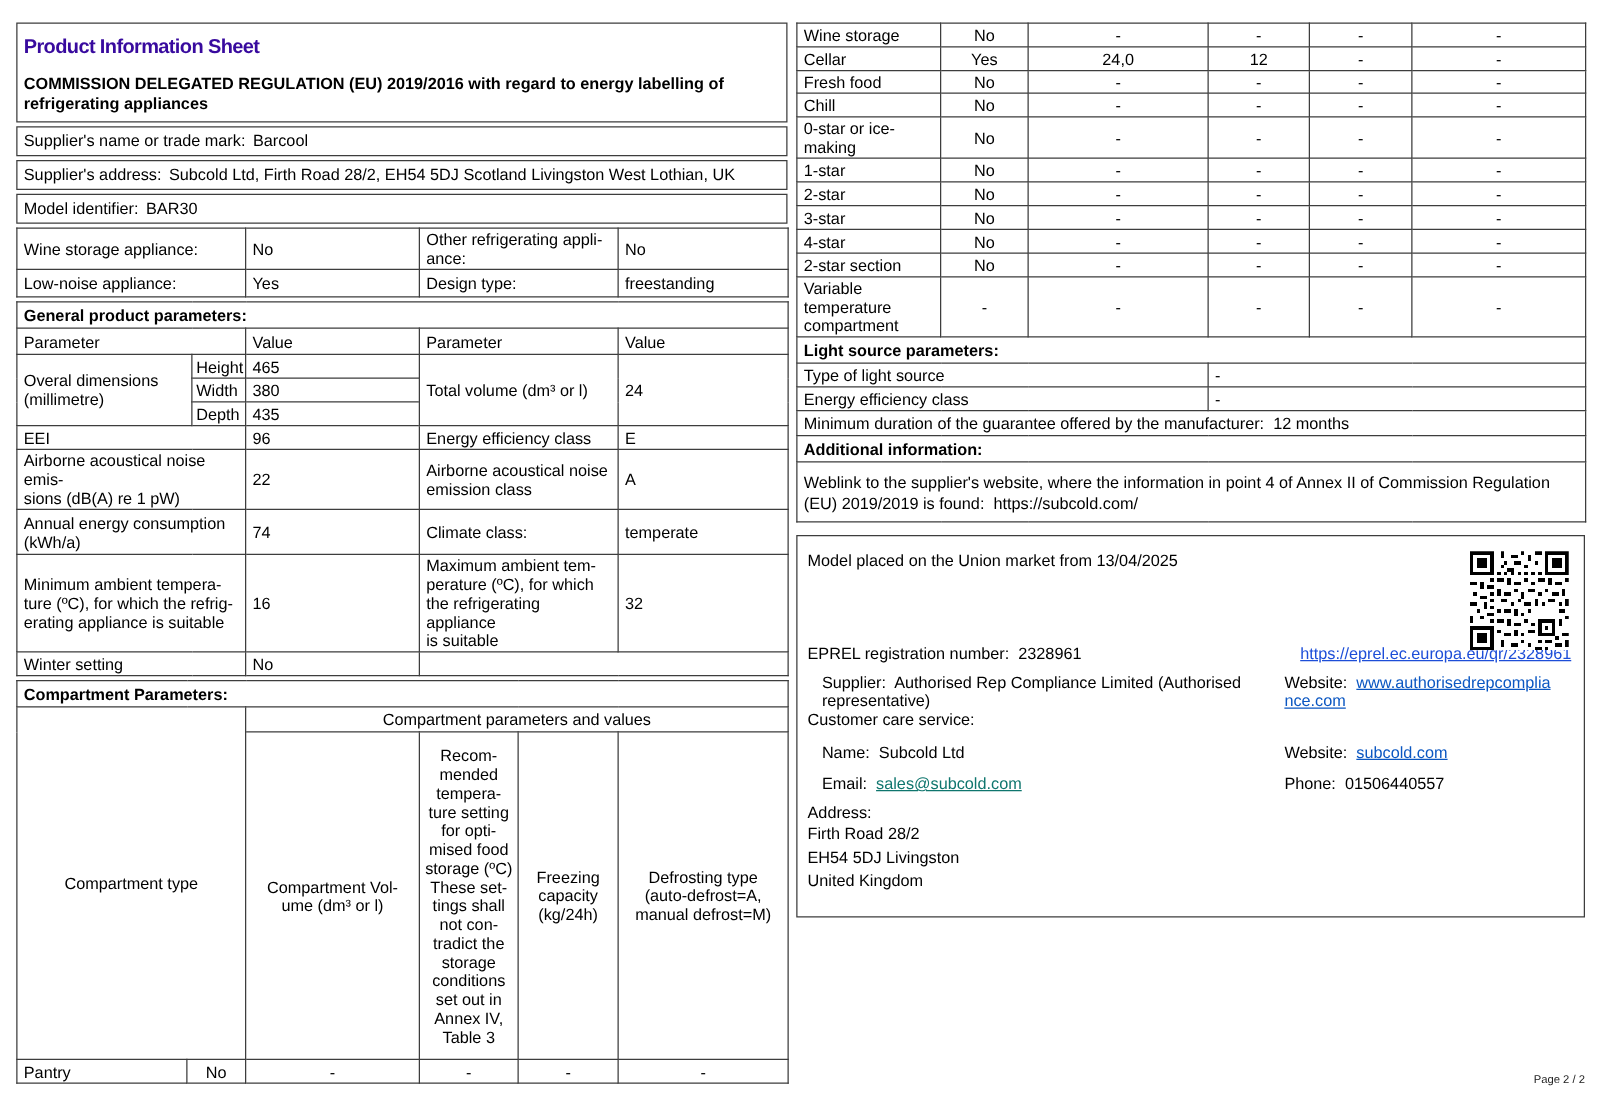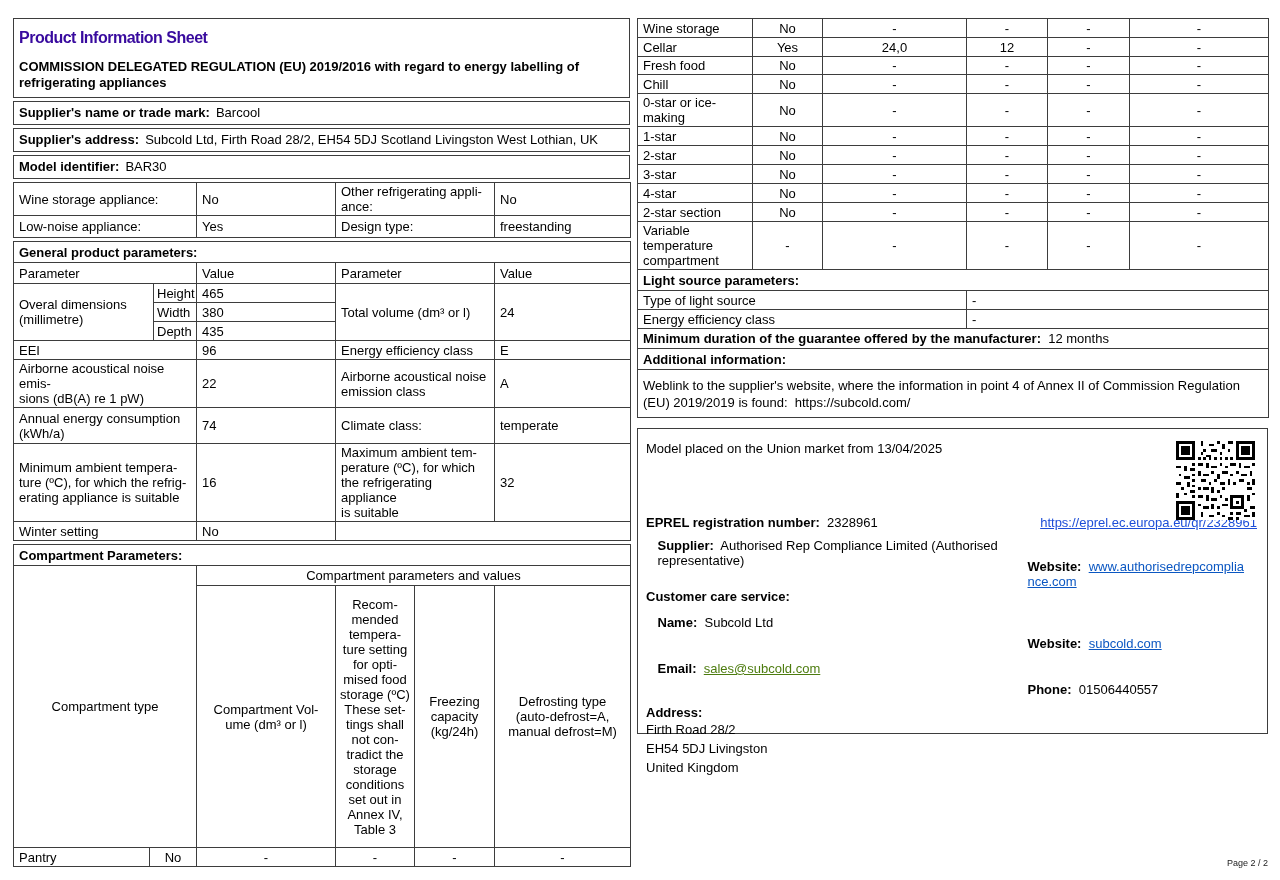--- a/index.html
+++ b/index.html
@@ -13,42 +13,42 @@
   #page1 { left:13px; width:617px; }
   #page2 { left:637px; width:631px; }
 
   .block { border:1px solid #3d3d3d; margin-bottom:3px; background:#fff; }
 
   table { border-collapse:collapse; table-layout:fixed; width:100%; margin-bottom:3px; }
   td { border:1px solid #3d3d3d; padding:1px 5px; vertical-align:middle; line-height:15px; }
   td.heading { font-weight:bold; height:21px; }
   td.c { text-align:center; }
   .pre { white-space:pre-line; }
-  .b { font-weight:bold; }
+  .b { font-weight:normal; }
 
   
   .title-block { padding:2px 8px 6px 5px; }
   h1.doc-title { margin:2px 0 6px 0; font-size:16px; line-height:30px; letter-spacing:-0.5px; }
   .reg-text { margin:0; max-width:578px; line-height:16px;font-weight:bold; }
 
   
   .label-row { padding:3px 5px; min-height:23px; line-height:16px; }
   .label-row .b { margin-right:6px; }
 
   a, .link { text-decoration:underline; cursor:pointer; }
 
   .pagenum { text-align:right; font-size:9px; color:#222; margin-top:2px; }
 
   
   .info-box { position:relative; padding:12px 10px 10px 8px; height:306px; }
   .info-box p { margin:0; line-height:16px; }
   .qr { position:absolute; top:12px; right:12px; width:79px; height:79px; }
   .two-col { display:flex; justify-content:center; }
   .two-col .colL { width:370px; }
-  .two-col .colR { width:218px;margin-top:21px; }
+  .two-col .colR { width:218px; }
   .mt8 { margin-top:8px; }
   .mt10 { margin-top:10px; }
   .eprel-row { margin-top:58px; display:flex; justify-content:space-between; }
   .break-all { word-break:break-all; }
 </style>
 </head>
 <body>
 
 <div class="page" id="page1">
 
@@ -398,21 +398,21 @@
     </div>
 
     <p class="b mt10">Customer care service:</p>
 
     <div class="two-col mt10">
       <div class="colL"><span class="b">Name:</span>&nbsp; <span>Subcold Ltd</span></div>
       <div class="colR"><span class="b">Website:</span>&nbsp; <a class="link" style="color:#0b57c2" href="#">subcold.com</a></div>
     </div>
 
     <div class="two-col mt10">
-      <div class="colL"><span class="b">Email:</span>&nbsp; <a class="link" style="color:#4d7c0f" href="#">sales@subcold.com</a></div>
+      <div class="colL"><span class="b">Email:</span>&nbsp; <a class="link" style="color:#0f766e" href="#">sales@subcold.com</a></div>
       <div class="colR"><span class="b">Phone:</span>&nbsp; <span>01506440557</span></div>
     </div>
 
     <div class="mt8">
       <span class="b">Address:</span>
       <div class="pre" style="line-height:19px">Firth Road 28/2
  EH54 5DJ Livingston
 United Kingdom</div>
     </div>
   </div>

